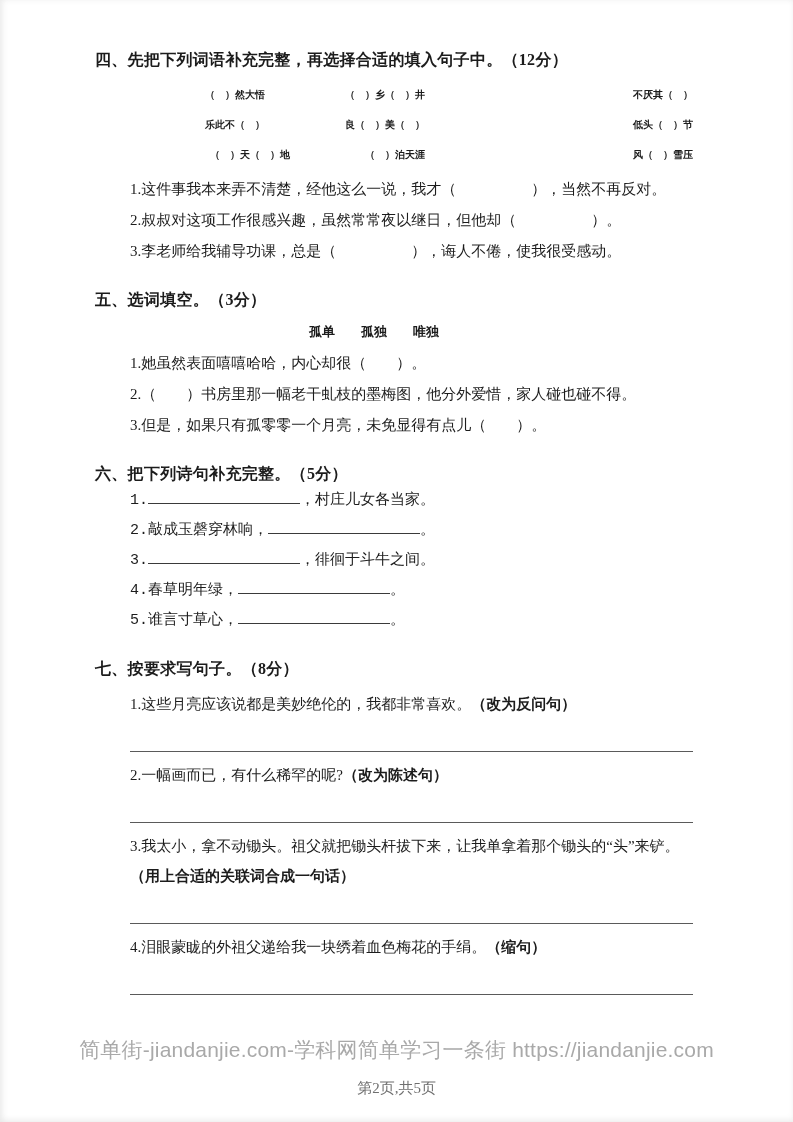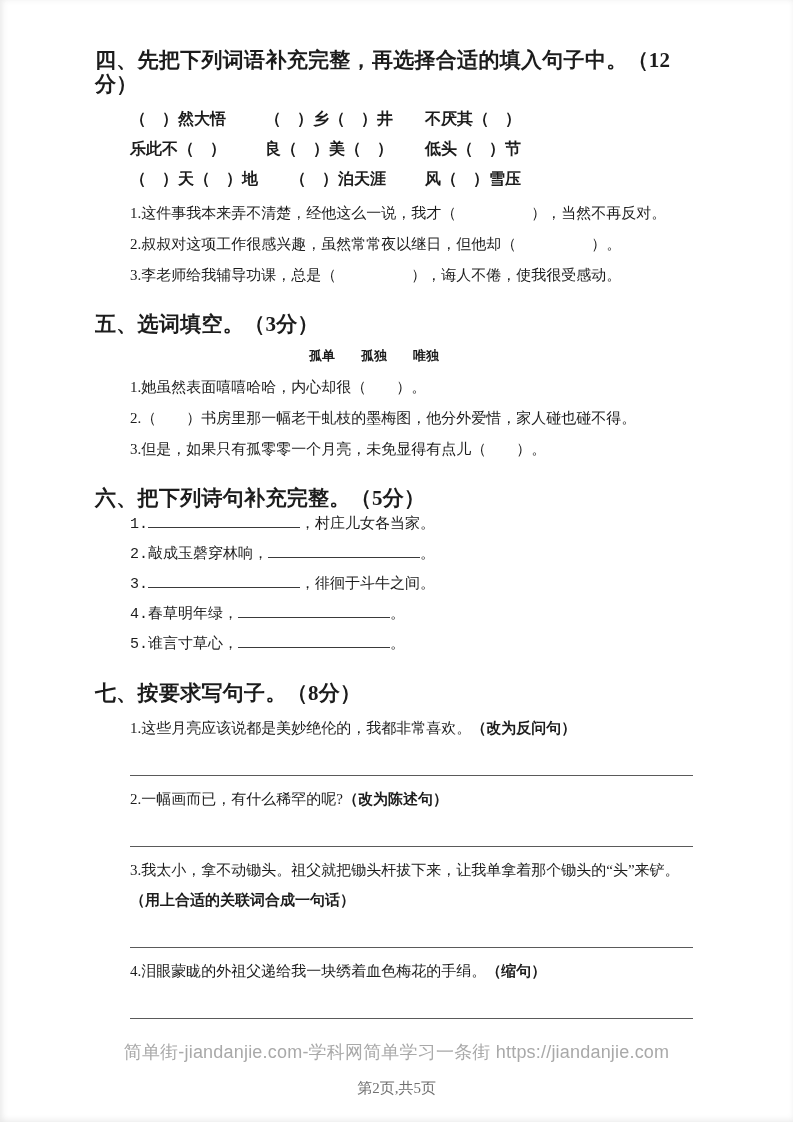--- a/index.html
+++ b/index.html
@@ -16,28 +16,28 @@
     box-shadow: inset 3px 0 6px rgba(0,0,0,0.06), inset 0 -3px 6px rgba(0,0,0,0.04);
     overflow: hidden;
   }
   .content {
     position: absolute;
     top: 48px; left: 95px; right: 100px;
   }
   section { margin-top: 21px; }
   section:first-child { margin-top: 0; }
   .sec-title {
-    font-size: 21px;
+    font-size: 16px;
     font-weight: 700;
     line-height: 24px;
     letter-spacing: 0.3px;
   }
   
   .word-grid { margin: 8px 0 4px 35px; font-weight: 700; }
-  .wg-row { display: flex; line-height: 30px; font-size: 16px; }
+  .wg-row { display: flex; line-height: 30px; font-size: 10px; text-align: right; }
   .wg-cell { display: block; }
   .wg-c1 { width: 135px; }
   .wg-c2 { width: 160px; }
   .wg-c3 { flex: 1; }
   
   .q {
     margin-left: 35px;
     font-size: 15px;
     line-height: 31px;
   }
@@ -78,21 +78,21 @@
     margin-bottom: 4px;
     height: 0;
     border-bottom: 1px solid #5a5a5a;
   }
   
   .footer-site {
     position: absolute;
     left: 0; right: 0; bottom: 58px;
     text-align: center;
     color: #a9a9a9;
-    font-size: 18px;
+    font-size: 21px;
     font-family: "Liberation Sans", "DejaVu Sans", sans-serif;
     letter-spacing: 0.2px;
   }
   .footer-page {
     position: absolute;
     left: 0; right: 0; bottom: 24px;
     text-align: center;
     color: #6f6f6f;
     font-size: 15px;
   }

